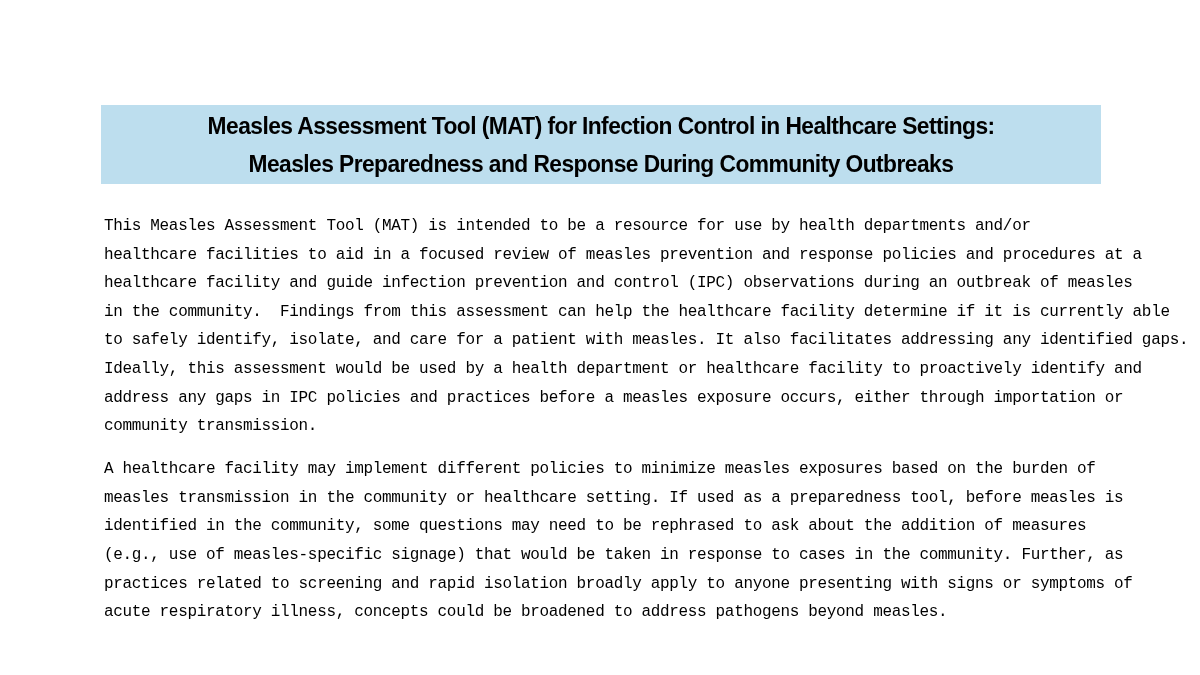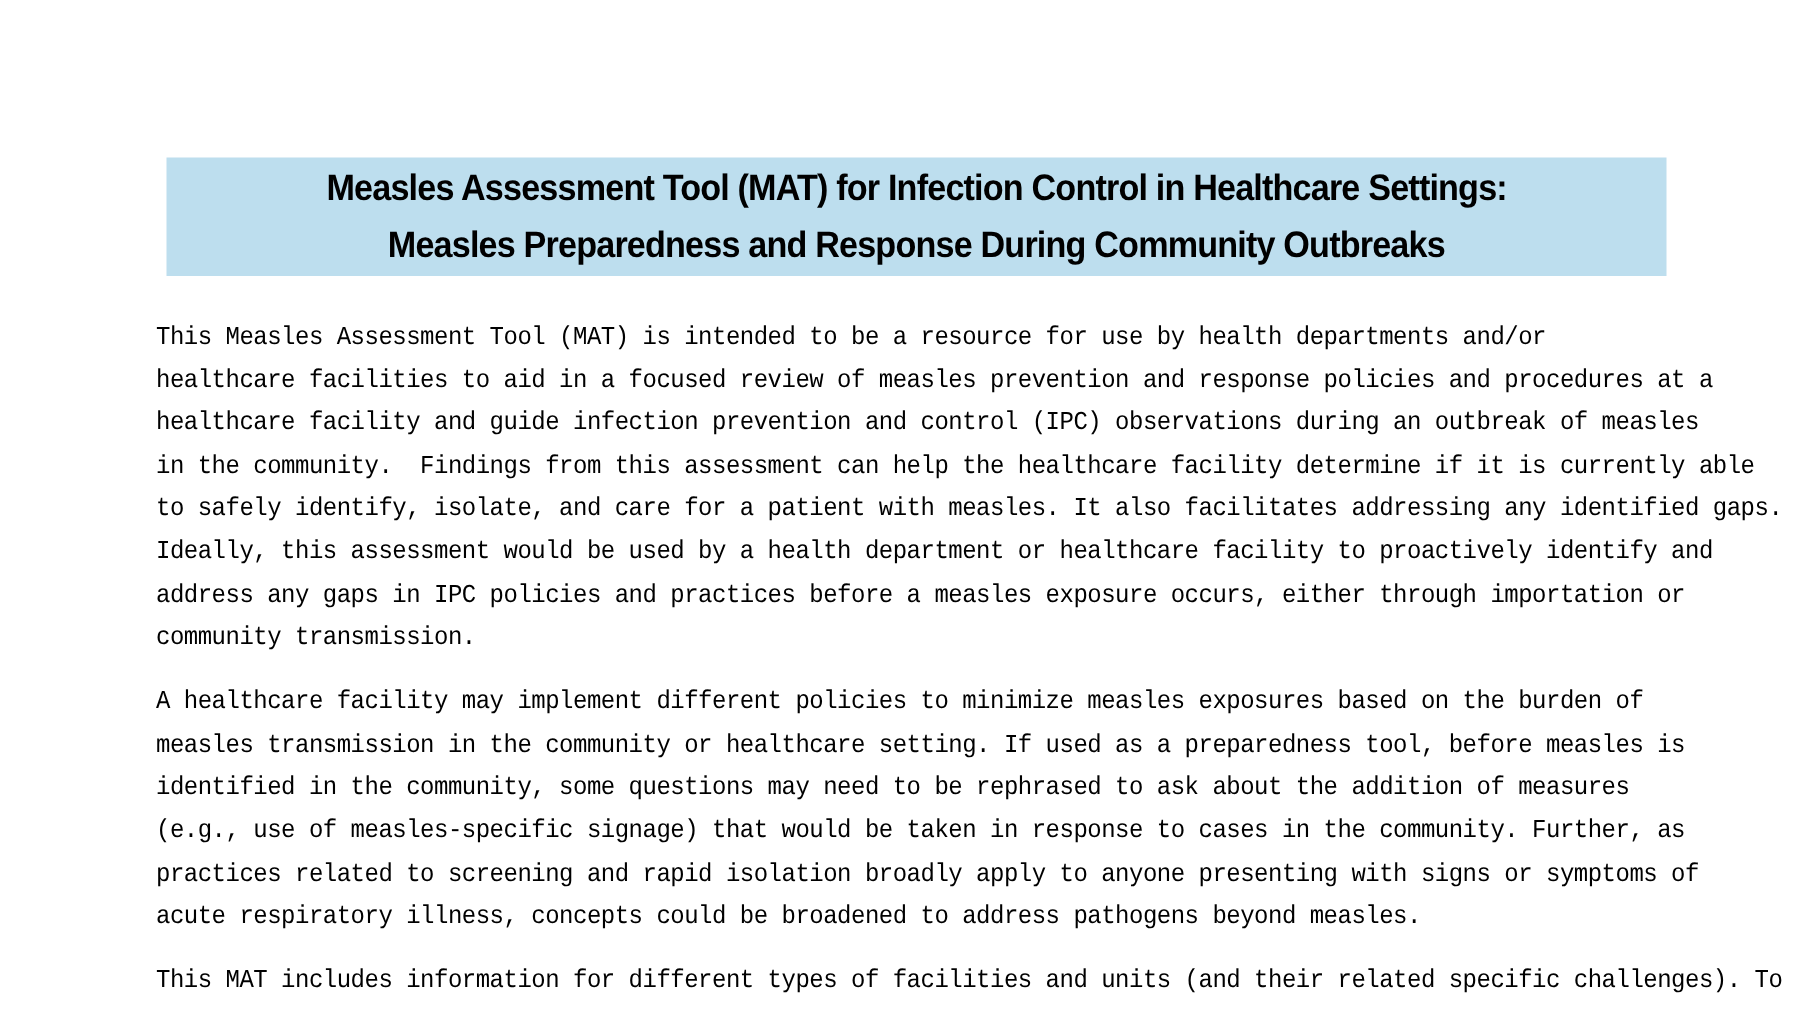--- a/index.html
+++ b/index.html
@@ -18,21 +18,21 @@
     .page {
       position: absolute;
       left: 0;
       top: 0;
       width: 1200px;
       height: 675px;
       background: #ffffff;
     }
     .title-banner {
       position: absolute;
-      left: 111px;
+      left: 101px;
       top: 105px;
       width: 1000px;
       height: 79px;
       background: #bddeee;
       display: flex;
       flex-direction: column;
       align-items: center;
       justify-content: center;
     }
     .title-line {
@@ -91,18 +91,15 @@
 
     <p class="para">
       <span class="line">A healthcare facility may implement different policies to minimize measles exposures based on the burden of</span>
       <span class="line">measles transmission in the community or healthcare setting. If used as a preparedness tool, before measles is</span>
       <span class="line">identified in the community, some questions may need to be rephrased to ask about the addition of measures</span>
       <span class="line">(e.g., use of measles-specific signage) that would be taken in response to cases in the community. Further, as</span>
       <span class="line">practices related to screening and rapid isolation broadly apply to anyone presenting with signs or symptoms of</span>
       <span class="line">acute respiratory illness, concepts could be broadened to address pathogens beyond measles.</span>
     </p>
 
-    <p class="para">
-      <span class="line">This MAT includes information for different types of facilities and units (and their related specific challenges). To</span>
-    </p>
 
   </div>
 </div>
 
 </body></html>

